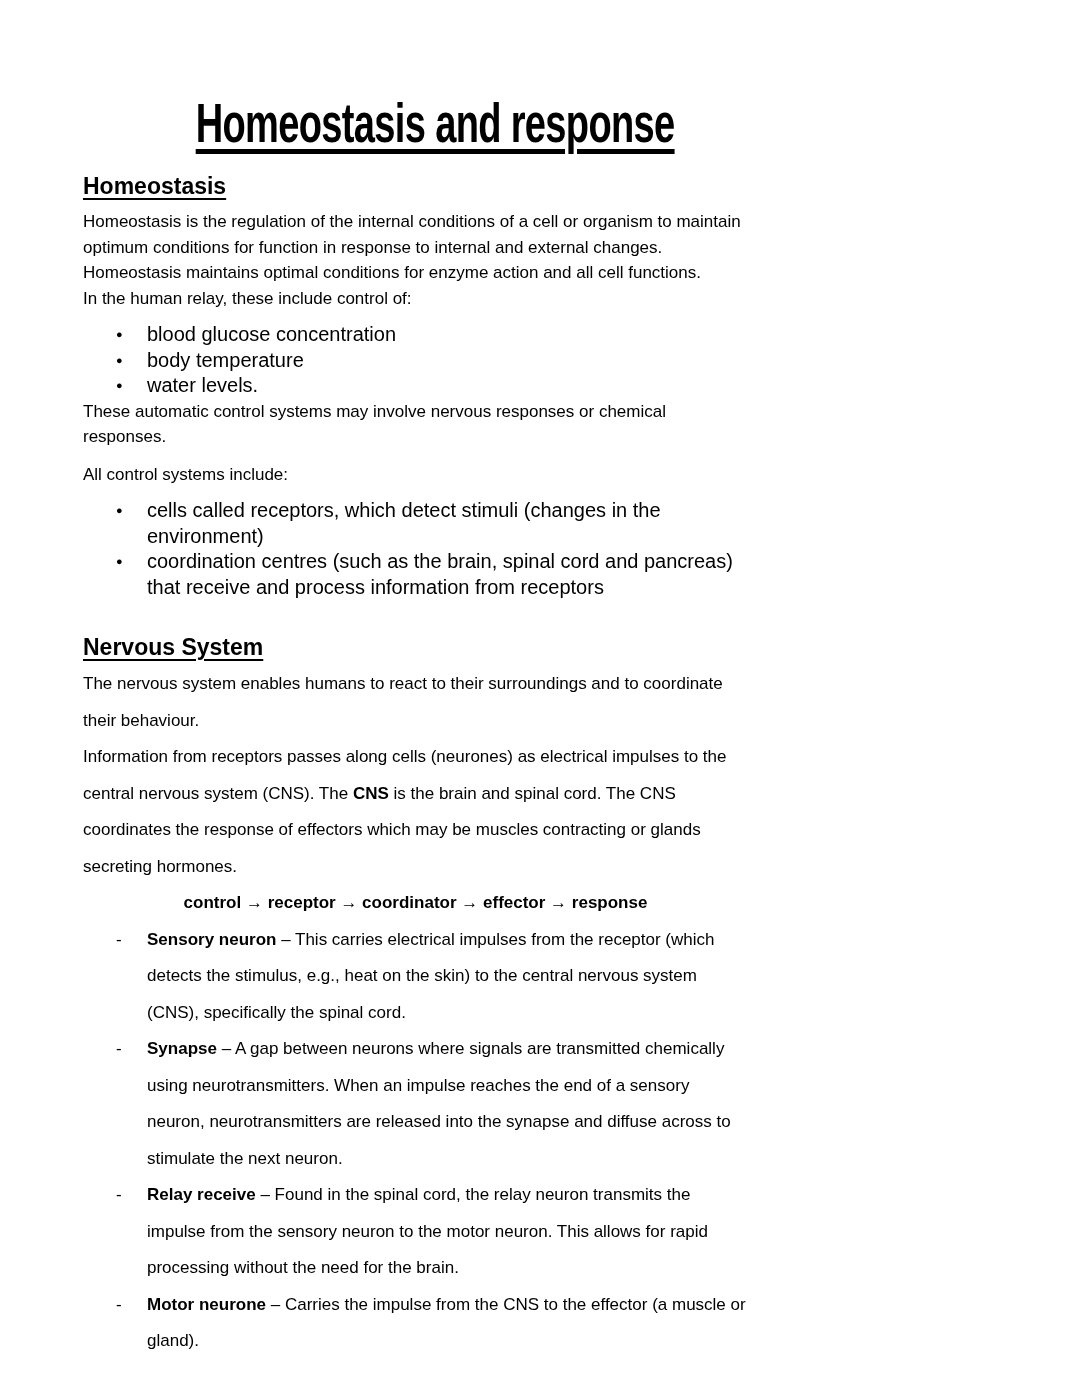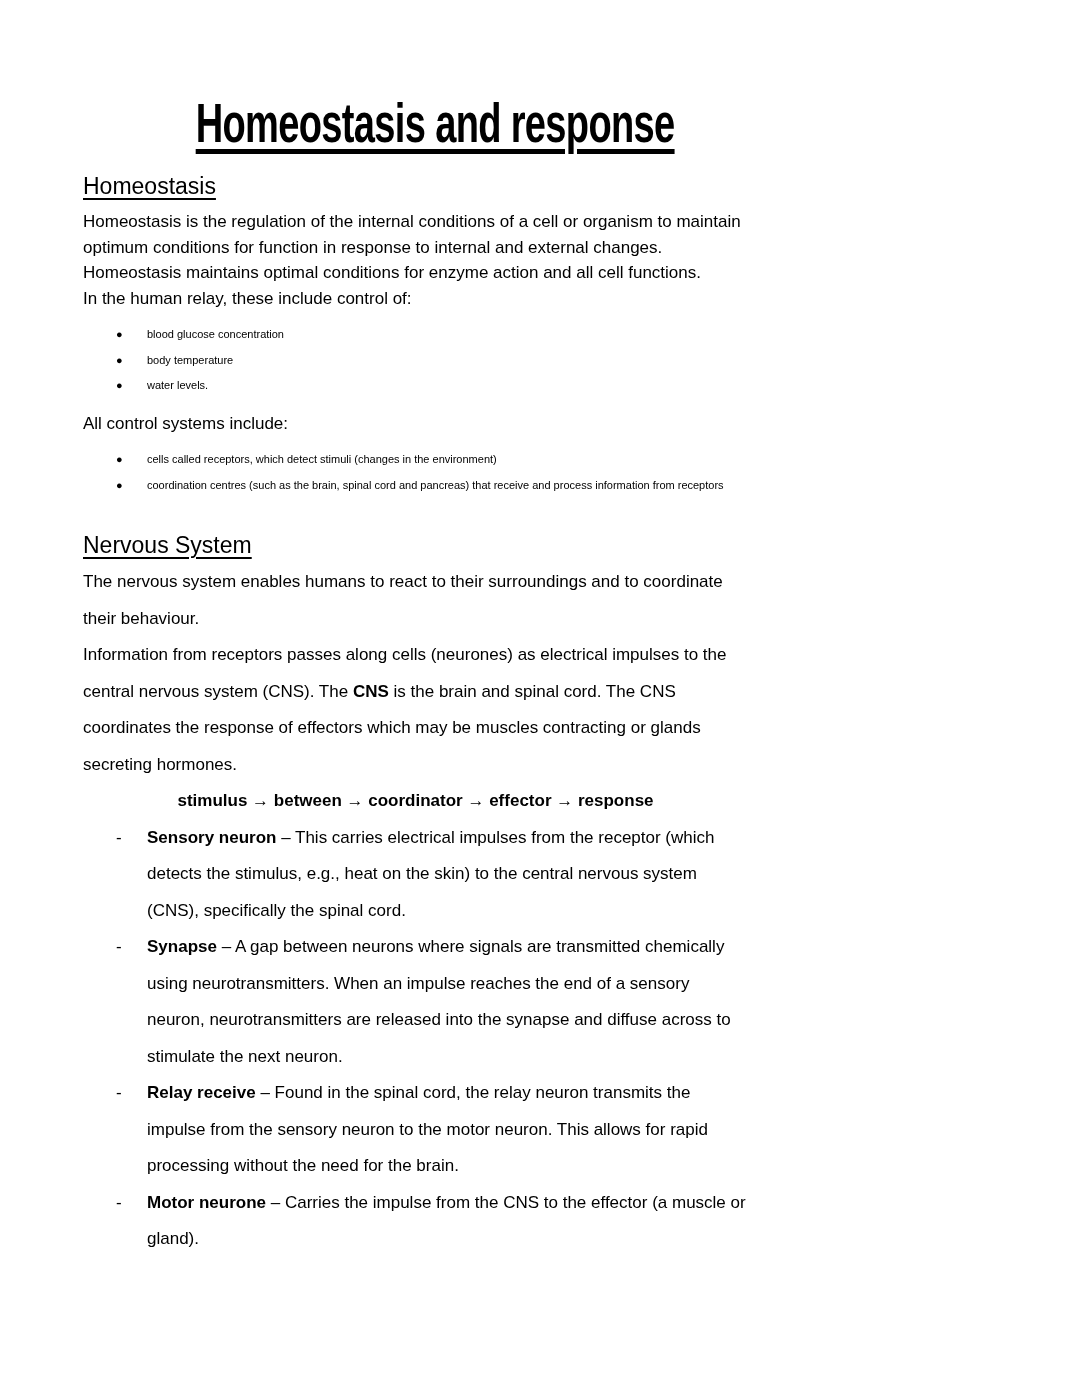--- a/index.html
+++ b/index.html
@@ -31,40 +31,40 @@
     letter-spacing: -1px;
     transform: scaleX(0.68);
     transform-origin: 50% 50%;
     text-decoration: underline;
     text-decoration-thickness: 5px;
     text-underline-offset: 7px;
   }
   
   h2.sec-heading {
     font-size: 23px;
-    font-weight: normal;
+    font-weight: bold;
     text-decoration: underline;
     text-decoration-thickness: 2px;
     text-underline-offset: 4px;
     margin: 0 0 8px 0;
     line-height: 30px;
   }
   
   .sec1 p {
     font-size: 17px;
     line-height: 25.5px;
   }
   .sec1 p.gap-above { margin-top: 12px; }
   ul.disc-list {
     list-style: none;
     margin: 11px 0 0 0;
   }
   ul.disc-list li {
     position: relative;
-    font-size: 11px;
+    font-size: 20px;
     line-height: 25.5px;
     padding-left: 64px;
   }
   ul.disc-list li::before {
     content: "\25CF";
     position: absolute;
     left: 33px;
     top: 0;
     font-size: 11px;
     line-height: 25.5px;
@@ -114,34 +114,35 @@
     <p>Homeostasis is the regulation of the internal conditions of a cell or organism to maintain optimum conditions for function in response to internal and external changes.</p>
     <p>Homeostasis maintains optimal conditions for enzyme action and all cell functions.</p>
     <p>In the human relay, these include control of:</p>
 
     <ul class="disc-list">
       <li>blood glucose concentration</li>
       <li>body temperature</li>
       <li>water levels.</li>
     </ul>
 
+    <p>These automatic control systems may involve nervous responses or chemical responses.</p>
     <p class="gap-above">All control systems include:</p>
 
     <ul class="disc-list">
       <li>cells called receptors, which detect stimuli (changes in the environment)</li>
       <li>coordination centres (such as the brain, spinal cord and pancreas) that receive and process information from receptors</li>
     </ul>
   </div>
 
   <div class="sec2">
     <h2 class="sec-heading">Nervous System</h2>
     <p>The nervous system enables humans to react to their surroundings and to coordinate their behaviour.</p>
     <p><span>Information from receptors passes along cells (neurones) as electrical impulses to the central nervous system (CNS). The </span><span class="b">CNS</span><span> is the brain and spinal cord. The CNS coordinates the response of effectors which may be muscles contracting or glands secreting hormones.</span></p>
 
-    <p class="pathway">stimulus → between → coordinator → effector → response</p>
+    <p class="pathway">control → receptor → coordinator → effector → response</p>
 
     <ul class="dash-list">
       <li><span class="b">Sensory neuron</span> <span>– This carries electrical impulses from the receptor (which detects the stimulus, e.g., heat on the skin) to the central nervous system (CNS), specifically the spinal cord.</span></li>
       <li><span class="b">Synapse</span> <span>– A gap between neurons where signals are transmitted chemically using neurotransmitters. When an impulse reaches the end of a sensory neuron, neurotransmitters are released into the synapse and diffuse across to stimulate the next neuron.</span></li>
       <li><span class="b">Relay receive</span> <span>– Found in the spinal cord, the relay neuron transmits the impulse from the sensory neuron to the motor neuron. This allows for rapid processing without the need for the brain.</span></li>
       <li><span class="b">Motor neurone</span> <span>– Carries the impulse from the CNS to the effector (a muscle or gland).</span></li>
     </ul>
   </div>
 
 </div>

